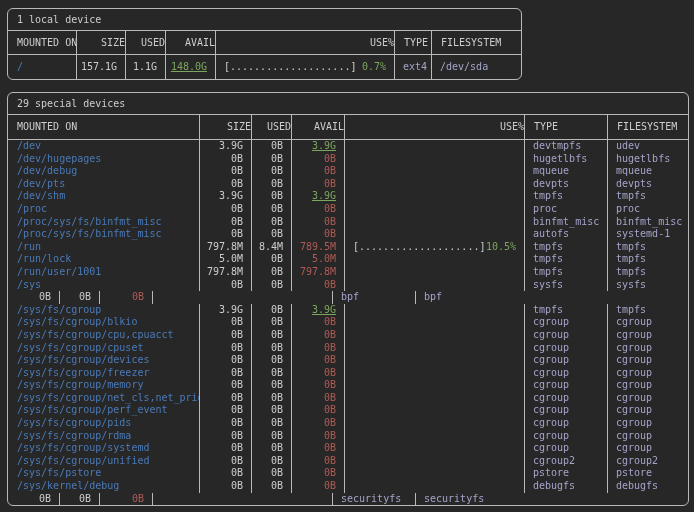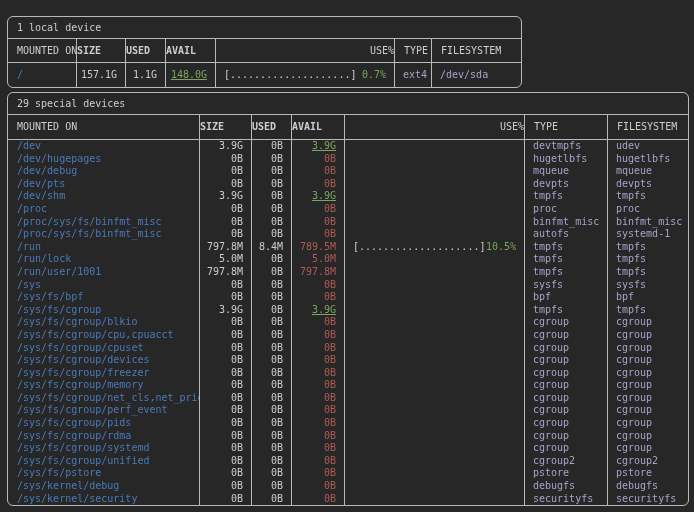--- a/index.html
+++ b/index.html
@@ -6,21 +6,21 @@
     --bg:#272727; --border:#b9b9b9; --text:#cdcdcd;
     --blue:#4a7ab8; --green:#7ca55e; --red:#b05b55; --lav:#a4a4c9;
   }
   html,body{margin:0;padding:0;}
   body{
     width:694px;height:512px;background:var(--bg);
     font-family:"DejaVu Sans Mono",monospace;font-size:10px;color:var(--text);
     position:relative;overflow:hidden;
   }
   .duf-table{position:absolute;border:1px solid var(--border);border-radius:6px;overflow:hidden;background:var(--bg);}
-  .t1{left:7px;top:16px;width:513px;}
+  .t1{left:7px;top:8px;width:513px;}
   .t2{left:7px;top:92px;width:680px;}
   .title{height:21px;line-height:21px;padding:0 9px;border-bottom:1px solid var(--border);white-space:nowrap;}
   .hrow,.row{display:flex;}
   .hrow{border-bottom:1px solid var(--border);}
   .c{box-sizing:border-box;border-right:1px solid var(--border);overflow:hidden;white-space:nowrap;flex:0 0 auto;}
   .c:last-child{border-right:none;flex:1 1 auto;}
   
   .t1 .mount{width:69px}.t1 .size{width:49px}.t1 .used{width:40px}.t1 .avail{width:50px}.t1 .usep{width:179px}.t1 .type{width:37px}
   .t2 .mount{width:192px}.t2 .size{width:52px}.t2 .used{width:40px}.t2 .avail{width:53px}.t2 .usep{width:180px}.t2 .type{width:83px}
   
@@ -33,21 +33,21 @@
   .row .size,.row .used{text-align:right;padding-right:8px;}
   .row .avail{text-align:right;padding-right:8px;}
   .row .avail.g{color:var(--green);text-decoration:underline;}
   .row .avail.r{color:var(--red);}
   .row .usep{display:flex;justify-content:space-between;padding:0 8px;}
   .row .usep .pct{color:var(--green);}
   .row .type,.row .fs{color:var(--lav);padding-left:8px;}
   
   .hc{color:var(--text);}
   .hrow .mount,.hrow .type,.hrow .fs{padding-left:9px;text-align:left;color:var(--text);}
-  .hrow .size,.hrow .used,.hrow .avail{text-align:left;padding:0;font-weight:bold;}
+  .hrow .size,.hrow .used,.hrow .avail{text-align:right;padding:0;}
   .hrow .usep{display:block;text-align:right;padding:0;}
 </style>
 </head>
 <body>
 
 <section class="duf-table t1">
   <div class="title">1 local device</div>
   <div class="hrow">
     <div class="c mount hc">MOUNTED ON</div>
     <div class="c size hc">SIZE</div>
@@ -223,21 +223,20 @@
     <div class="c used">0B</div>
     <div class="c avail r">0B</div>
     <div class="c usep">
       <span class="bar"></span>
       <span class="pct"></span>
     </div>
     <div class="c type">sysfs</div>
     <div class="c fs">sysfs</div>
   </div>
       <div class="row">
-    <div class="c mount">/sys/fs/bpf</div>
     <div class="c size">0B</div>
     <div class="c used">0B</div>
     <div class="c avail r">0B</div>
     <div class="c usep">
       <span class="bar"></span>
       <span class="pct"></span>
     </div>
     <div class="c type">bpf</div>
     <div class="c fs">bpf</div>
   </div>
@@ -415,21 +414,20 @@
     <div class="c used">0B</div>
     <div class="c avail r">0B</div>
     <div class="c usep">
       <span class="bar"></span>
       <span class="pct"></span>
     </div>
     <div class="c type">debugfs</div>
     <div class="c fs">debugfs</div>
   </div>
       <div class="row">
-    <div class="c mount">/sys/kernel/security</div>
     <div class="c size">0B</div>
     <div class="c used">0B</div>
     <div class="c avail r">0B</div>
     <div class="c usep">
       <span class="bar"></span>
       <span class="pct"></span>
     </div>
     <div class="c type">securityfs</div>
     <div class="c fs">securityfs</div>
   </div>

